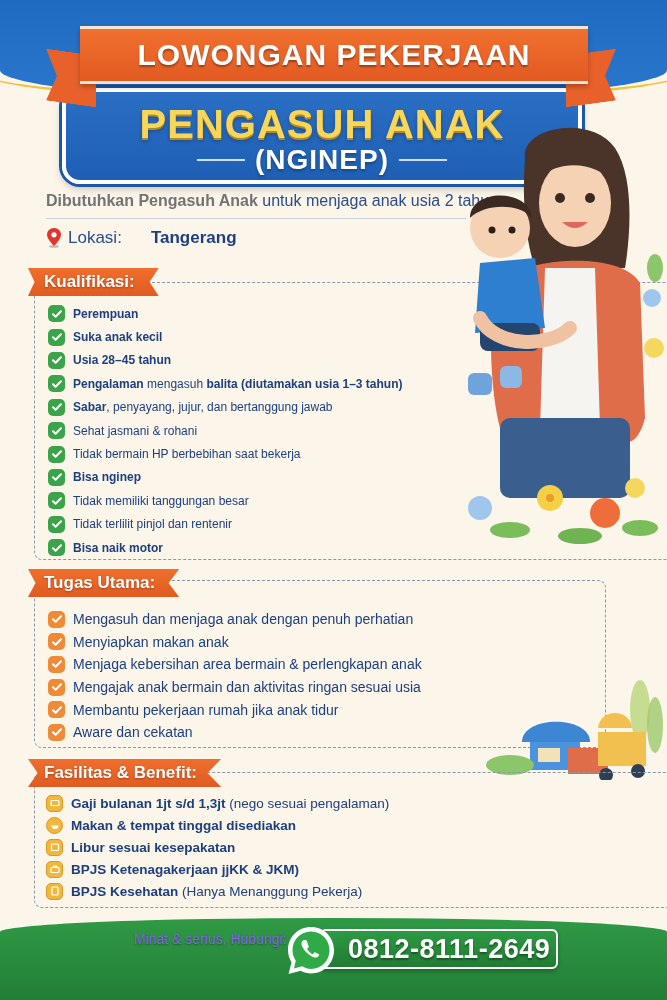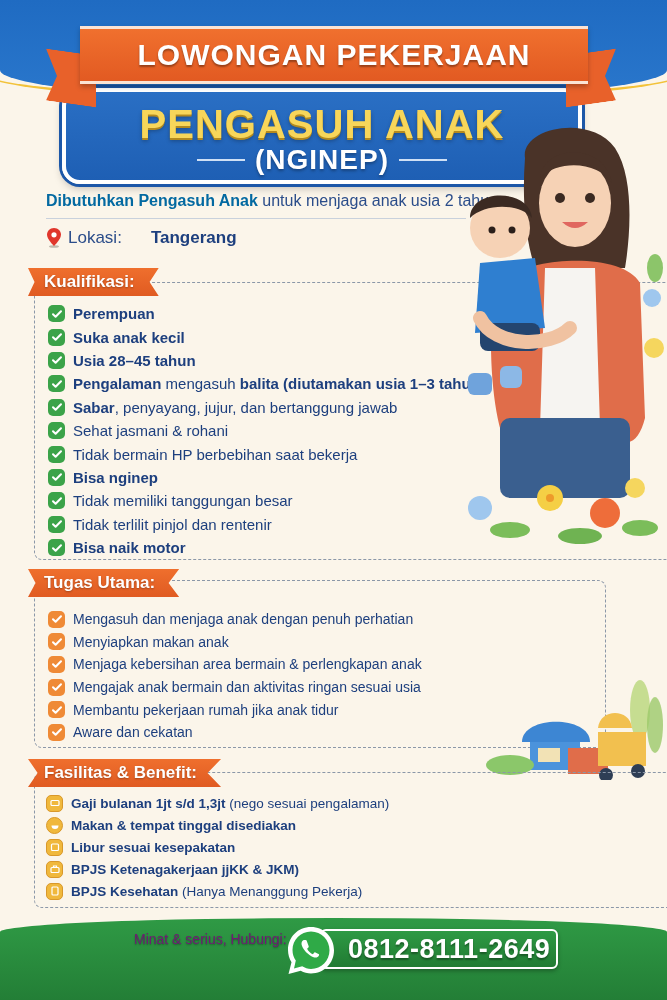--- a/index.html
+++ b/index.html
@@ -63,21 +63,21 @@
   .ribbon-text {
     font-size: 30px; font-weight: 700; color: #ffffff; letter-spacing: 1px;
     text-shadow: 0 2px 2px rgba(0,0,0,0.35);
   }
 
   
   .intro {
     position: absolute; left: 46px; top: 192px; width: 420px; font-size: 16px; white-space: nowrap;
     padding-bottom: 8px; border-bottom: 1px solid #c9d1dc;
   }
-  .intro b { color: #0369a1; }
+  .intro b { color: #737373; }
   .intro span.norm { color: #2b4d8a; }
   .location {
     position: absolute; left: 46px; top: 228px; display: flex; align-items: center; gap: 6px; font-size: 17px;
   }
   .pin {
     width: 16px; height: 20px; position: relative;
   }
   .loc-label { color: #2b4d8a; }
   .loc-value { color: #1d3f7e; font-weight: 700; margin-left: 23px; }
 
@@ -96,38 +96,38 @@
   .list { position: absolute; list-style: none; }
   .list li { display: flex; align-items: center; gap: 8px; color: #1d3f7e; white-space: nowrap; }
   .chk {
     width: 17px; height: 17px; border-radius: 5px; flex: 0 0 auto; display: flex; align-items: center; justify-content: center;
   }
   .chk svg { width: 12px; height: 12px; }
   .chk.green { background: #3ba349; }
   .chk.orange { background: #ef8a36; }
   .chk.gold { background: #f0b83c; border: 1px solid #d9982a; }
 
-  .kual li { font-size: 15px; height: 23.4px; font-weight: 700; }
+  .kual li { font-size: 12px; height: 23.4px; font-weight: 700; }
   .kual li .light { font-weight: 400; }
   .tugas li { font-size: 14px; height: 22.6px; }
   .fasil li { font-size: 13.5px; height: 22px; }
   .fasil li b { font-weight: 700; }
 
   
   .illus { position: absolute; left: 440px; top: 118px; width: 227px; height: 440px; }
   .illus2 { position: absolute; left: 480px; top: 670px; width: 187px; height: 110px; }
 
   
   .footer {
     position: absolute; left: 0; top: 918px; width: 667px; height: 82px;
     background: linear-gradient(180deg, #2f9a45 0%, #237e36 100%);
     border-top-left-radius: 50% 14px; border-top-right-radius: 50% 14px;
   }
   .footer-label {
-    position: absolute; left: 134px; top: 931px; color: #701a75; font-size: 14px; text-shadow: 0 1px 2px rgba(0,0,0,0.4);
+    position: absolute; left: 134px; top: 931px; color: #8b5cf6; font-size: 14px; text-shadow: 0 1px 2px rgba(0,0,0,0.4);
   }
   .phone-btn {
     position: absolute; left: 320px; top: 929px; width: 238px; height: 40px;
     background: linear-gradient(180deg, #2e9a44, #217b33);
     border: 2px solid #ffffff; border-radius: 6px;
     box-shadow: 0 2px 4px rgba(0,0,0,0.3);
     display: flex; align-items: center; padding-left: 26px; text-align: right;
   }
   .phone-num { color: #fff; font-weight: 700; font-size: 27px; letter-spacing: 0.5px; text-shadow: 0 2px 2px rgba(0,0,0,0.35); }
   .wa-icon {

